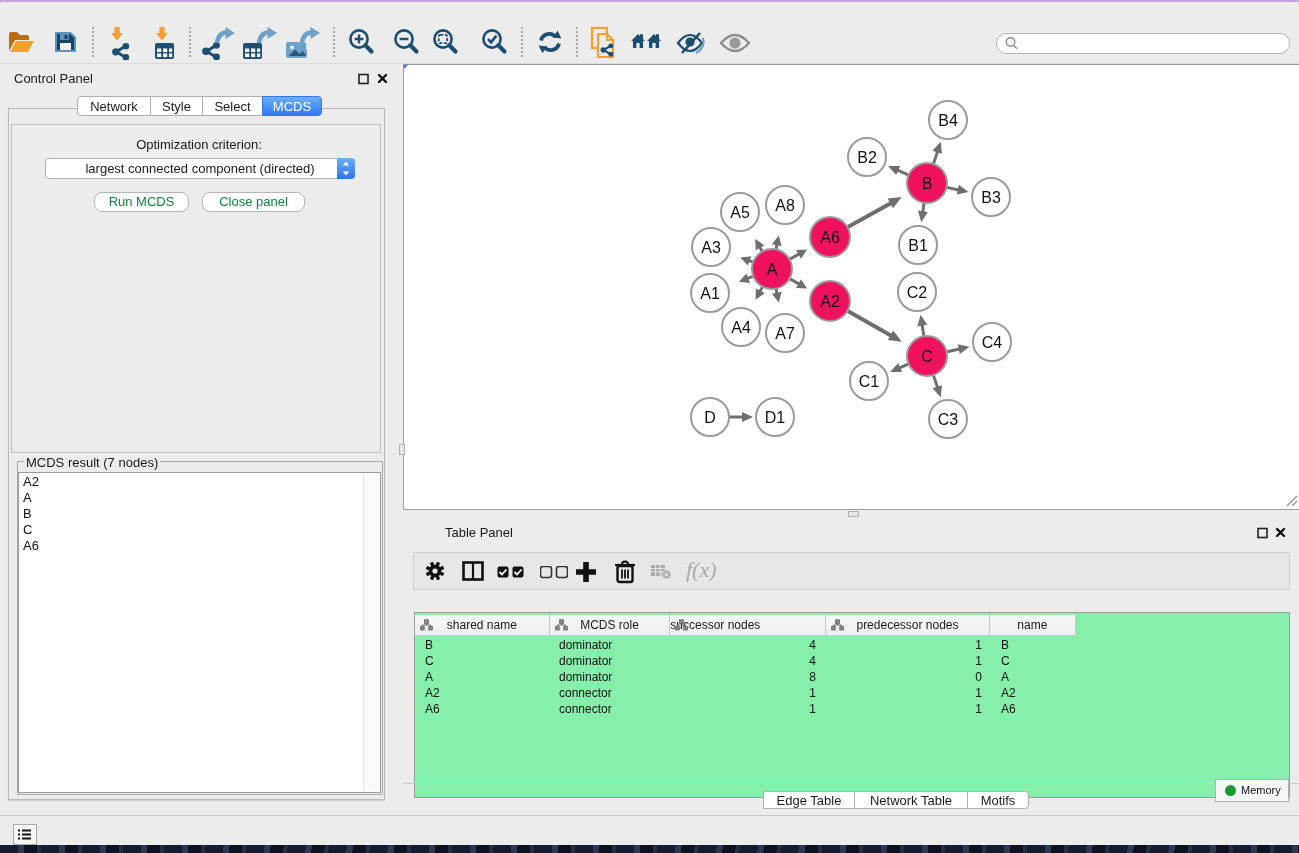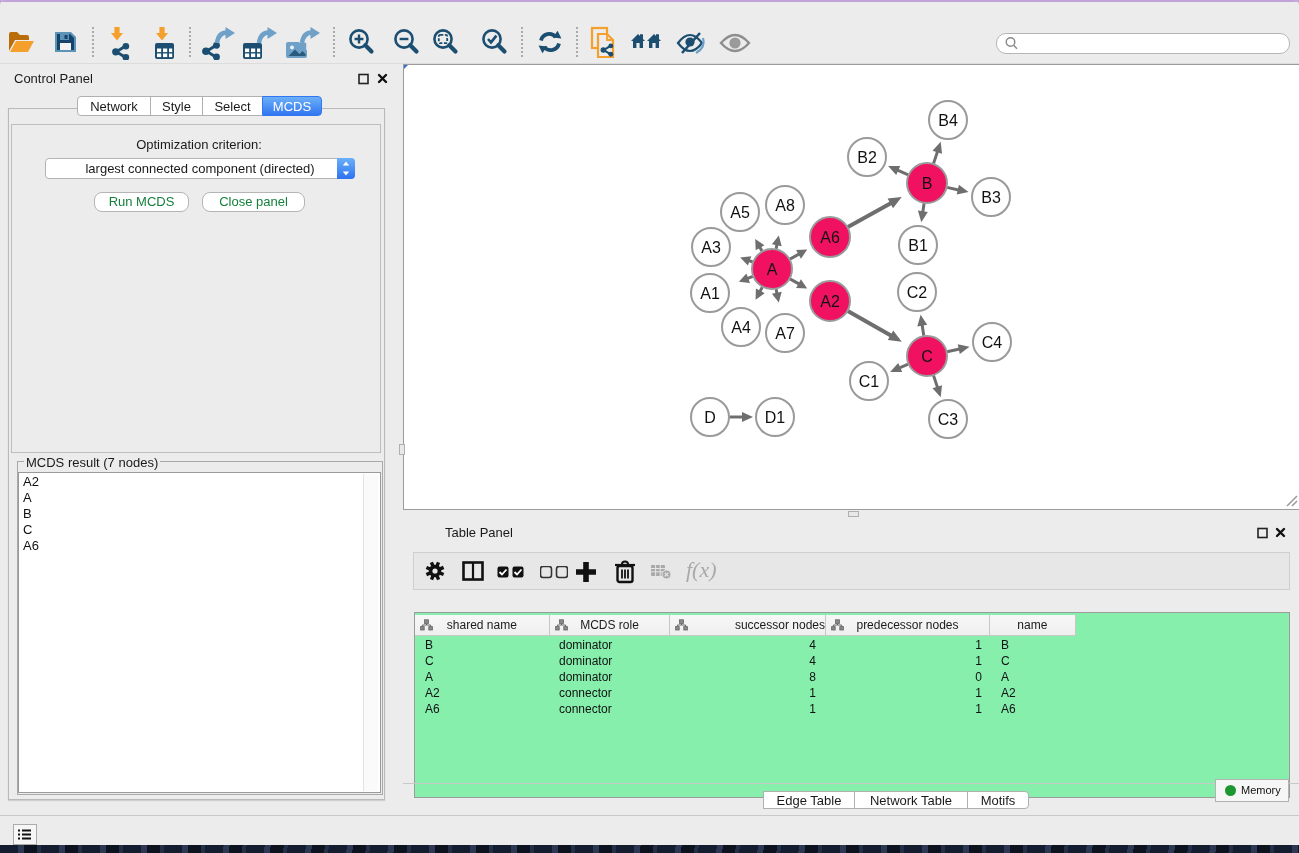--- a/index.html
+++ b/index.html
@@ -420,21 +420,21 @@
             <path d="M6.5 4.4 V6 M2.4 7.6 V6 H10.6 V7.6" stroke="#666" fill="none"></path>
           </svg>shared name</div>
     <div class="th" style="left:134.7px;width:119.6px;line-height:20px;text-align:center;"><svg width="13" height="12" viewBox="0 0 13 12" style="position:absolute;left:5px;top:4px">
             <g fill="#888" stroke="#666" stroke-width="0.8">
               <rect x="4.5" y="0.8" width="4" height="3.6"></rect>
               <rect x="0.6" y="7.6" width="3.6" height="3.4"></rect>
               <rect x="8.8" y="7.6" width="3.6" height="3.4"></rect>
             </g>
             <path d="M6.5 4.4 V6 M2.4 7.6 V6 H10.6 V7.6" stroke="#666" fill="none"></path>
           </svg>MCDS role</div>
-    <div class="th" style="left:255.3px;width:154.7px;line-height:20px;text-align:right;"><svg width="13" height="12" viewBox="0 0 13 12" style="position:absolute;left:5px;top:4px">
+    <div class="th" style="left:255.3px;width:154.7px;line-height:20px;text-align:left;"><svg width="13" height="12" viewBox="0 0 13 12" style="position:absolute;left:5px;top:4px">
             <g fill="#888" stroke="#666" stroke-width="0.8">
               <rect x="4.5" y="0.8" width="4" height="3.6"></rect>
               <rect x="0.6" y="7.6" width="3.6" height="3.4"></rect>
               <rect x="8.8" y="7.6" width="3.6" height="3.4"></rect>
             </g>
             <path d="M6.5 4.4 V6 M2.4 7.6 V6 H10.6 V7.6" stroke="#666" fill="none"></path>
           </svg>successor nodes</div>
     <div class="th" style="left:411px;width:163.0px;line-height:20px;text-align:center;"><svg width="13" height="12" viewBox="0 0 13 12" style="position:absolute;left:5px;top:4px">
             <g fill="#888" stroke="#666" stroke-width="0.8">
               <rect x="4.5" y="0.8" width="4" height="3.6"></rect>

